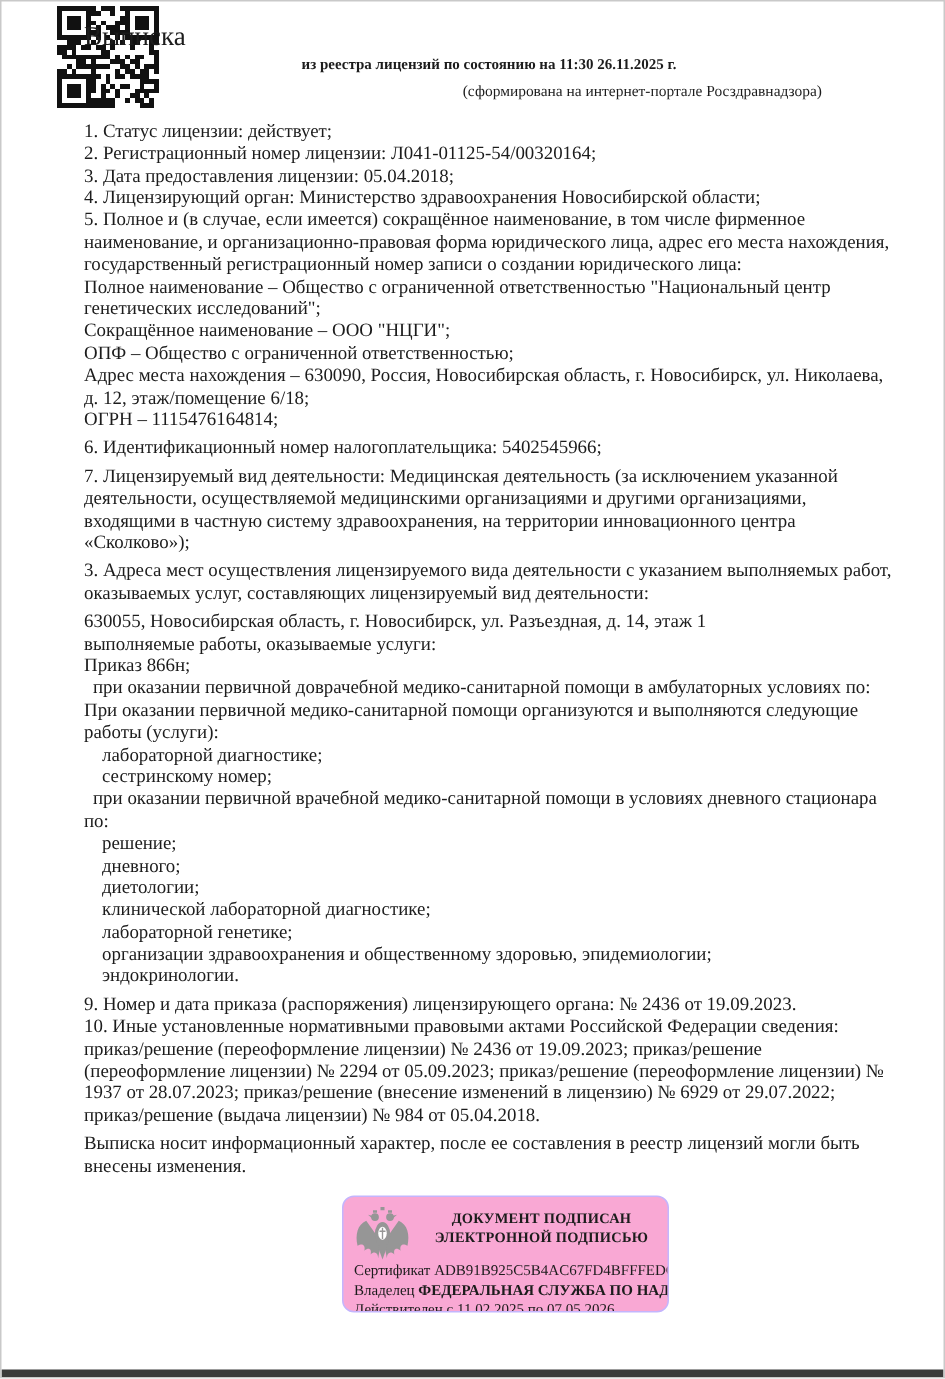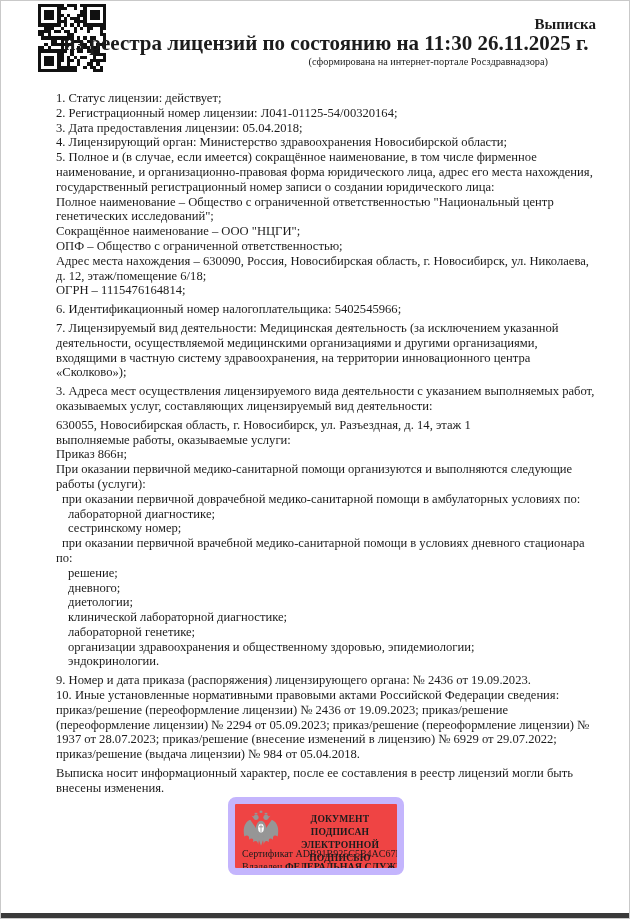--- a/index.html
+++ b/index.html
@@ -16,42 +16,42 @@
   }
   .qr {
     position:absolute; left:37px; top:3px;
     width:68px; height:68px;
   }
   .qr svg { display:block; width:68px; height:68px; }
   .content {
     position:absolute; left:55px; top:14px; width:540px;
   }
   .doc-title {
-    text-align:right; font-weight:bold;
-    font-size:15px; line-height:19px;
+    text-align:left; font-weight:normal;
+    font-size:18px; line-height:19px;
   }
   .doc-subtitle {
     text-align:center; font-weight:bold;
-    font-size:21px; line-height:19px;
+    font-size:10px; line-height:19px;
   }
   .doc-note {
     text-align:right; padding-right:48px;
     font-size:10.3px; line-height:13px;
-    margin-top:2px; margin-bottom:23px;
+    margin-top:2px; margin-bottom:12px;
   }
   .body-text { font-size:12.6px; line-height:14.8px; }
   .para { margin:0; }
   .para.ind1 { text-indent:6px; }
   .para.ind2 { text-indent:12px; }
   .para.gap { margin-top:4px; }
   .stamp {
     position:absolute; left:227px; top:796px;
-    width:176px; height:78px;
-    border:7px solid #c4b5fd; border-radius:8px;
-    background:#ef4444; box-sizing:border-box;
+    width:218px; height:78px;
+    border:1px solid #c4b5fd; border-radius:8px;
+    background:#f9a8d4; box-sizing:border-box;
     overflow:hidden;
   }
   .stamp-top { display:flex; align-items:flex-start; }
   .stamp-eagle { flex:0 0 auto; width:40px; height:42px; margin:4px 2px 0 6px; }
   .stamp-eagle svg { width:40px; height:42px; display:block; }
   .stamp-title {
     flex:1 1 auto; text-align:center;
     font-weight:bold; font-size:9.6px; line-height:13px;
     margin-top:8px; letter-spacing:0.2px;
   }
@@ -343,22 +343,22 @@
         <div class="para ind0">Сокращённое наименование – ООО "НЦГИ";</div>
         <div class="para ind0">ОПФ – Общество с ограниченной ответственностью;</div>
         <div class="para ind0">Адрес места нахождения – 630090, Россия, Новосибирская область, г. Новосибирск, ул. Николаева, д. 12, этаж/помещение 6/18;</div>
         <div class="para ind0">ОГРН – 1115476164814;</div>
         <div class="para ind0 gap">6. Идентификационный номер налогоплательщика: 5402545966;</div>
         <div class="para ind0 gap">7. Лицензируемый вид деятельности: Медицинская деятельность (за исключением указанной деятельности, осуществляемой медицинскими организациями и другими организациями, входящими в частную систему здравоохранения, на территории инновационного центра «Сколково»);</div>
         <div class="para ind0 gap">3. Адреса мест осуществления лицензируемого вида деятельности с указанием выполняемых работ, оказываемых услуг, составляющих лицензируемый вид деятельности:</div>
         <div class="para ind0 gap">630055, Новосибирская область, г. Новосибирск, ул. Разъездная, д. 14, этаж 1</div>
         <div class="para ind0">выполняемые работы, оказываемые услуги:</div>
         <div class="para ind0">Приказ 866н;</div>
+        <div class="para ind1">при оказании первичной доврачебной медико-санитарной помощи в амбулаторных условиях по:</div>
         <div class="para ind0">При оказании первичной медико-санитарной помощи организуются и выполняются следующие работы (услуги):</div>
-        <div class="para ind1">при оказании первичной доврачебной медико-санитарной помощи в амбулаторных условиях по:</div>
         <div class="para ind2">лабораторной диагностике;</div>
         <div class="para ind2">сестринскому номер;</div>
         <div class="para ind1">при оказании первичной врачебной медико-санитарной помощи в условиях дневного стационара по:</div>
         <div class="para ind2">решение;</div>
         <div class="para ind2">дневного;</div>
         <div class="para ind2">диетологии;</div>
         <div class="para ind2">клинической лабораторной диагностике;</div>
         <div class="para ind2">лабораторной генетике;</div>
         <div class="para ind2">организации здравоохранения и общественному здоровью, эпидемиологии;</div>
         <div class="para ind2">эндокринологии.</div>

